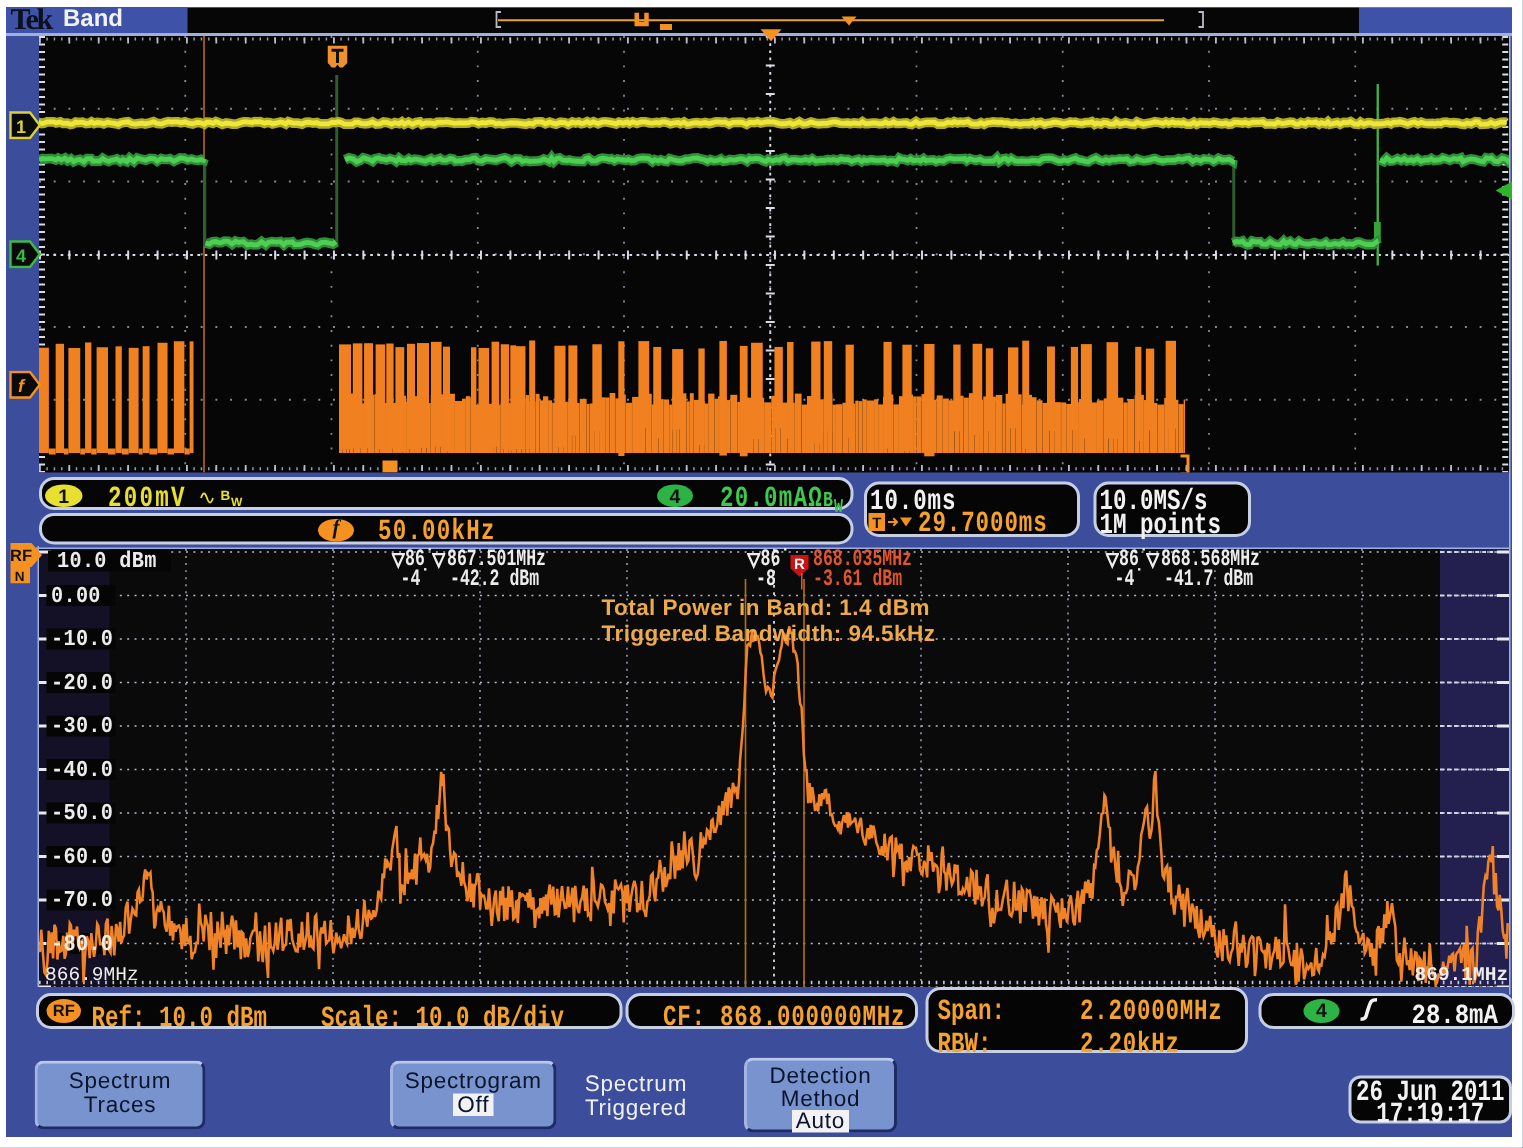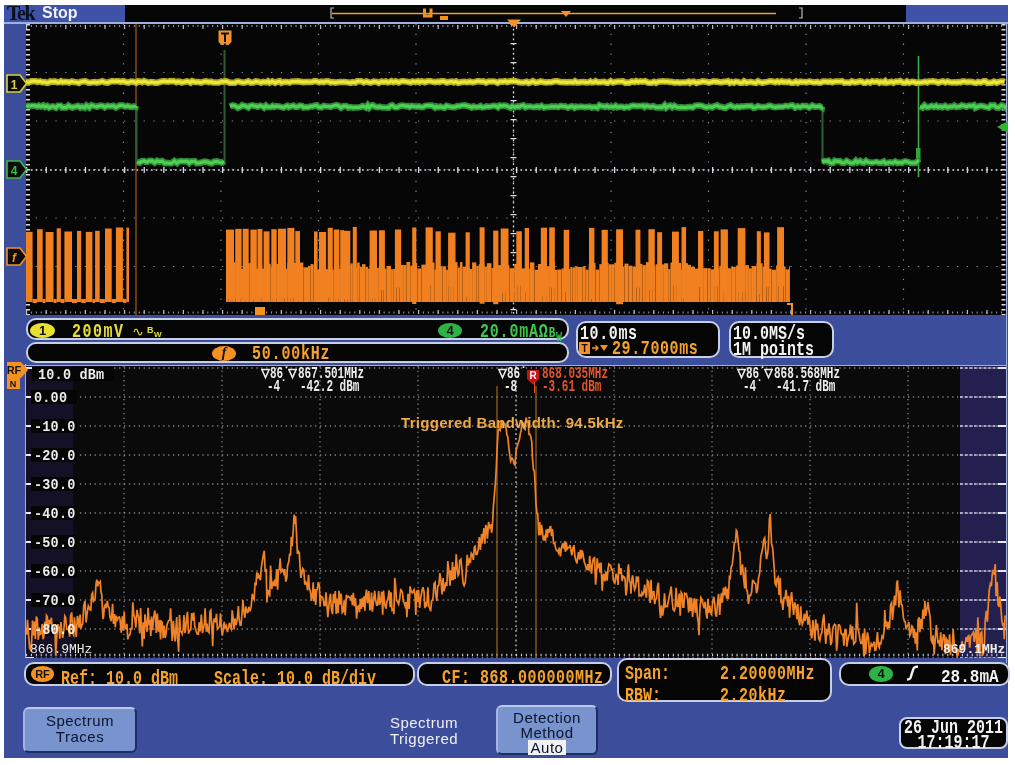--- a/index.html
+++ b/index.html
@@ -25,21 +25,21 @@
   font-size:15px; letter-spacing:0px; transform:scaleY(1.3); transform-origin:0 0;
   white-space:pre; line-height:15px; }
 .mkr { position:absolute; color:#ececec; font-size:11px; font-weight:bold;
   font-family:"Liberation Mono", monospace; white-space:pre; line-height:11px;
   transform:scaleY(1.42); transform-origin:0 0; }
 </style></head><body>
 <div id="screen">
     <div class="abs" id="topbar"></div>
     <div class="abs" id="tekstop">
       <div class="abs" id="tek">Tek</div>
-      <div class="abs" id="stop">Stop</div>
+      <div class="abs" id="stop">Band</div>
     </div>
     <div class="abs" id="topright"></div>
     <svg class="abs" style="left:0;top:0" width="1004" height="19">
 <path d="M330,3 L327,3 L327,13 L330,13" stroke="#b8bcc8" stroke-width="1.2" fill="none"></path>
 <path d="M795,3 L798,3 L798,13 L795,13" stroke="#b8bcc8" stroke-width="1.2" fill="none"></path>
 <line x1="328" y1="8.5" x2="772" y2="8.5" stroke="#e8a23c" stroke-width="1.4"></line>
 <path d="M419,3.5 h3 v6 h3.5 v-6 h3 v9 h-9.5 z" fill="#f59120"></path>
 <rect x="436" y="11" width="8" height="4" fill="#f59120"></rect>
 <path d="M557,6 l10,0 l-5,6 z" fill="#f59120"></path>
 </svg>
@@ -480,20 +480,21 @@
       <div class="mkr" style="left:516px;top:13.5px;color:#e0552d">-3.61 dBm</div>
       <svg width="9" height="12" style="position:absolute;left:711px;top:2px">
         <path d="M0.8,1.4 h7.4 l-3.7,8.2 z" fill="none" stroke="#ececec" stroke-width="1.5"></path>
       </svg>
       <div class="mkr" style="left:720px;top:1px">86˙</div>
       <svg width="9" height="12" style="position:absolute;left:738px;top:2px">
         <path d="M0.8,1.4 h7.4 l-3.7,8.2 z" fill="none" stroke="#ececec" stroke-width="1.5"></path>
       </svg>
       <div class="mkr" style="left:748px;top:1px">868.568MHz</div>
       <div class="mkr" style="left:717px;top:13.5px">-4˙  -41.7 dBm</div>
+      <div class="abs" style="left:375px;top:31px;font-weight:bold;font-size:15px;color:#eda94a;letter-spacing:0.3px">Total Power in Band: 1.4 dBm</div>
       <div class="abs" style="left:375px;top:48px;font-weight:bold;font-size:15px;color:#eda94a;letter-spacing:0.3px">Triggered Bandwidth: 94.5kHz</div>
     </div>
     <div class="abs" style="left:2px;top:356px"><svg width="26" height="28">
 <path d="M1,1 h14 l7,8 l-7,8 h-14 z" fill="#f59120"></path>
 <rect x="1" y="17" width="13" height="11" fill="#f59120"></rect>
 <text x="8" y="13" font-size="11" font-weight="bold" fill="#111" text-anchor="middle" font-family="Liberation Sans">RF</text>
 <text x="7" y="26" font-size="9" font-weight="bold" fill="#111" text-anchor="middle" font-family="Liberation Sans">N</text>
       </svg></div>
     <div class="abs robar" style="left:20px;top:657px;width:391px;height:24px"></div>
     <div class="abs pill" style="left:27px;top:661px;width:23px;height:16px;background:#f59120;font-size:11px;line-height:16px">RF</div>
@@ -506,17 +507,18 @@
     <div class="sc otxt" style="left:716px;top:660px;letter-spacing:0.5px">2.20000MHz</div>
     <div class="sc otxt" style="left:621px;top:681.5px">RBW:</div>
     <div class="sc otxt" style="left:716px;top:681.5px;letter-spacing:0.5px">2.20kHz</div>
     <div class="abs robar" style="left:835px;top:657px;width:171px;height:24px"></div>
     <div class="abs pill" style="left:865px;top:660.5px;width:24px;height:16px;background:#2db344;font-size:13px;line-height:16px">4</div>
     <svg class="abs" style="left:899px;top:658px" width="20" height="20">
       <path d="M4,16.5 C8.5,16.5 7.5,14 9,10 C10.5,6 10,3.5 15,3.5" stroke="#f2f2f2" stroke-width="2.4" fill="none"></path>
     </svg>
     <div class="sc wtxt" style="left:937px;top:662.5px;font-size:16px;transform:scaleY(1.15);line-height:16px">28.8mA</div>
     <div class="btn" style="left:19px;top:702px;width:114px;height:46px">Spectrum<br>Traces</div>
+    <div class="btn" style="left:256px;top:702px;width:111px;height:46px">Spectrogram<br><span class="chip">Off</span></div>
     <div class="abs" style="left:358px;top:710px;width:124px;text-align:center;color:#f0f0f0;font-size:15px;letter-spacing:0.5px;line-height:16px">Spectrum<br>Triggered</div>
     <div class="btn" style="left:492px;top:700px;width:102px;height:50px;line-height:15px;padding-top:3px">Detection<br>Method<br><span class="chip">Auto</span></div>
     <div class="abs" style="left:895px;top:712px;width:109px;height:32px;background:#050505;border:2px solid #c7cfe4;border-radius:8px"></div>
     <div class="sc" style="left:899px;top:718px;width:101px;color:#f2f2f2;font-size:15px;line-height:10.8px;text-align:center;transform:scaleY(1.3);letter-spacing:0px">26 Jun 2011
 17:19:17</div>
   </div>
 </body></html>

